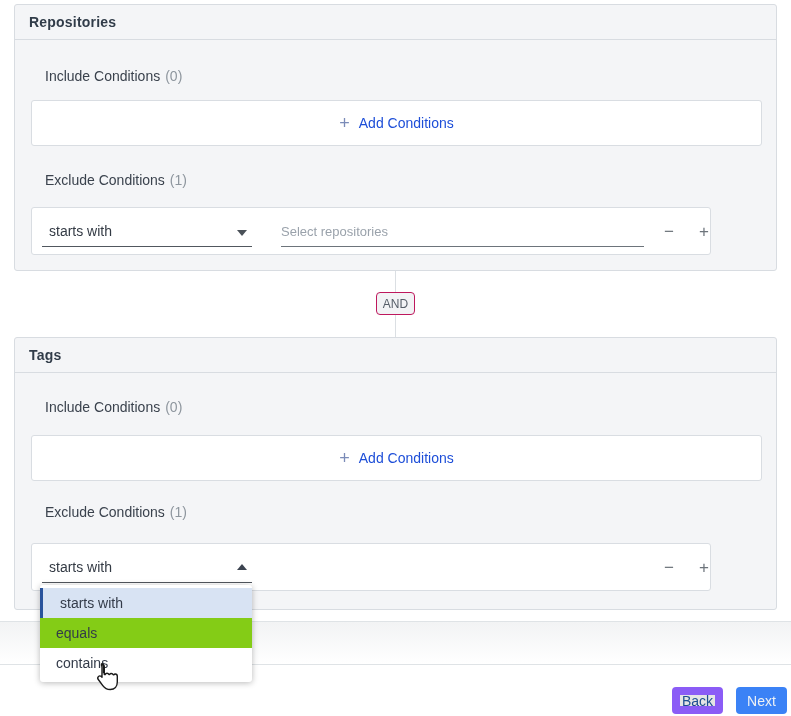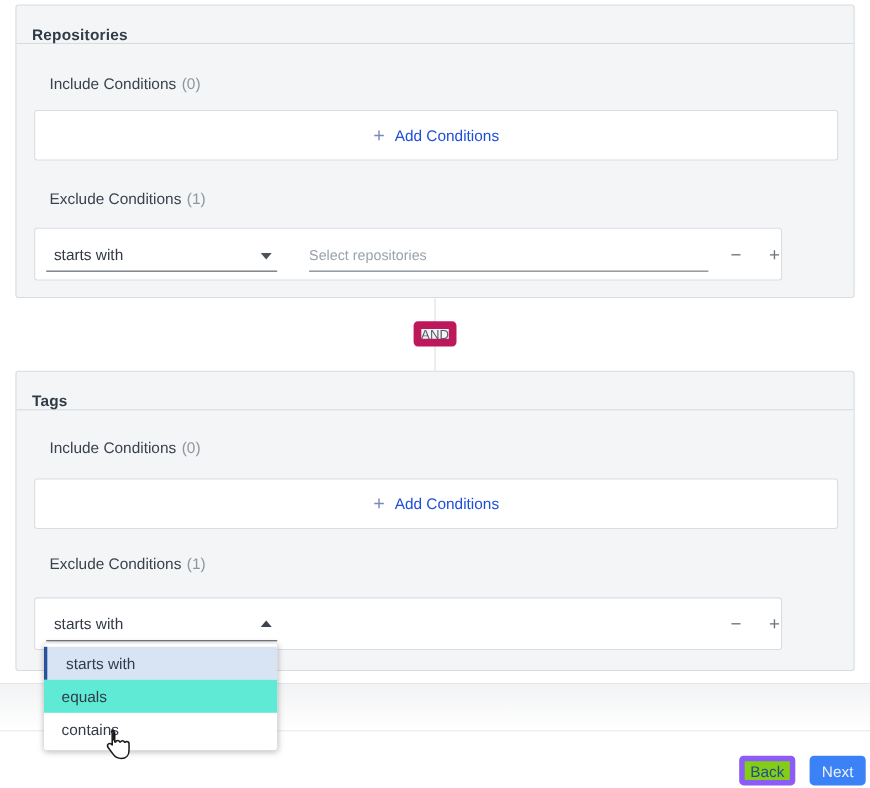--- a/index.html
+++ b/index.html
@@ -4,21 +4,21 @@
 <style>
   * { margin:0; padding:0; box-sizing:border-box; }
   html,body { width:791px; height:716px; background:#ffffff;
     font-family:"Liberation Sans","DejaVu Sans",sans-serif; overflow:hidden; }
   .page { position:relative; width:791px; height:716px; background:#fff; }
 
   
   .card { position:absolute; left:14px; width:763px; background:#f4f5f7;
     border:1px solid #d8dce1; border-radius:3px; }
   .card-header { height:35px; border-bottom:1px solid #d8dce1;
-    display:flex; align-items:flex-end; padding:0 14px; }
+    display:flex; align-items:center; padding:0 14px; }
   .card-title { font-size:14px; font-weight:700; color:#313c49; letter-spacing:.2px; }
   .cond-label { position:absolute; left:30px; font-size:14px; color:#3a424d; }
   .cond-count { color:#8e969e; margin-left:5px; }
 
   .add-box { position:absolute; left:16px; width:731px; height:46px; background:#fff;
     border:1px solid #d9dde2; border-radius:3px; display:flex; align-items:center;
     justify-content:center; cursor:pointer; }
   .add-plus { color:#7b8cb8; font-size:18px; font-weight:400; margin-right:9px; line-height:1; }
   .add-label { color:#1d4ed8; font-size:14px; }
 
@@ -37,43 +37,43 @@
   .val-input::placeholder { color:#9aa2ab; opacity:1; }
   .minusplus { position:absolute; top:0; height:48px; width:20px; display:flex;
     align-items:center; justify-content:center; font-size:17px; color:#6d747b; cursor:pointer; }
   .btn-minus { left:627px; }
   .btn-plus  { left:662px; }
 
   
   .connector-line { position:absolute; left:395px; top:271px; width:1px; height:66px;
     background:#dbdfe3; }
   .and-badge { position:absolute; left:376px; top:292px; width:39px; height:23px;
-    background:#f2f3f5; border:7px solid #be185d; border-radius:4px;
+    background:#f2f3f5; border:1px solid #be185d; border-radius:4px;
     display:flex; align-items:center; justify-content:center;
     font-size:12px; color:#565e68; }
 
   
   .divider-top { position:absolute; left:0; top:621px; width:791px; height:1px; background:#dfe3e6; }
   .shadow-band { position:absolute; left:0; top:622px; width:791px; height:42px;
     background:linear-gradient(#f2f3f4, #ffffff); }
   .divider-bottom { position:absolute; left:0; top:664px; width:791px; height:1px; background:#dfe3e6; }
   .footer { position:absolute; left:0; top:665px; width:791px; height:51px; background:#fff; }
   .btn { position:absolute; top:22px; width:51px; height:27px; border-radius:4px;
     font-size:14px; font-family:inherit; cursor:pointer;
     display:flex; align-items:center; justify-content:center; }
-  .btn-back { left:672px; background:#84cc16; border:5px solid #8b5cf6; color:#1d4f91; }
+  .btn-back { left:672px; background:#e5e5e5; border:8px solid #8b5cf6; color:#1d4f91; }
   .btn-next { left:736px; background:#3b82f6; border:none; color:#eef1f4; cursor:default; }
 
   
   .dropdown { position:absolute; left:40px; top:585px; width:212px; background:#fff;
     border-radius:3px; box-shadow:0 1px 6px rgba(0,0,0,.28); padding:3px 0 4px 0; z-index:10; }
   .dd-item { height:30px; line-height:30px; padding-left:16px; font-size:14px;
     color:#333b49; cursor:pointer; }
   .dd-item.selected { background:#d8e3f3; border-left:3px solid #28539c; padding-left:17px; }
-  .dd-item.hovered { background:#5eead4; }
+  .dd-item.hovered { background:#84cc16; }
 
   
   .cursor { position:absolute; left:96px; top:663px; z-index:20; pointer-events:none; }
 </style>
 </head>
 <body>
 
 <div class="page">
 
   <div class="card" style="top:4px; height:267px;">

